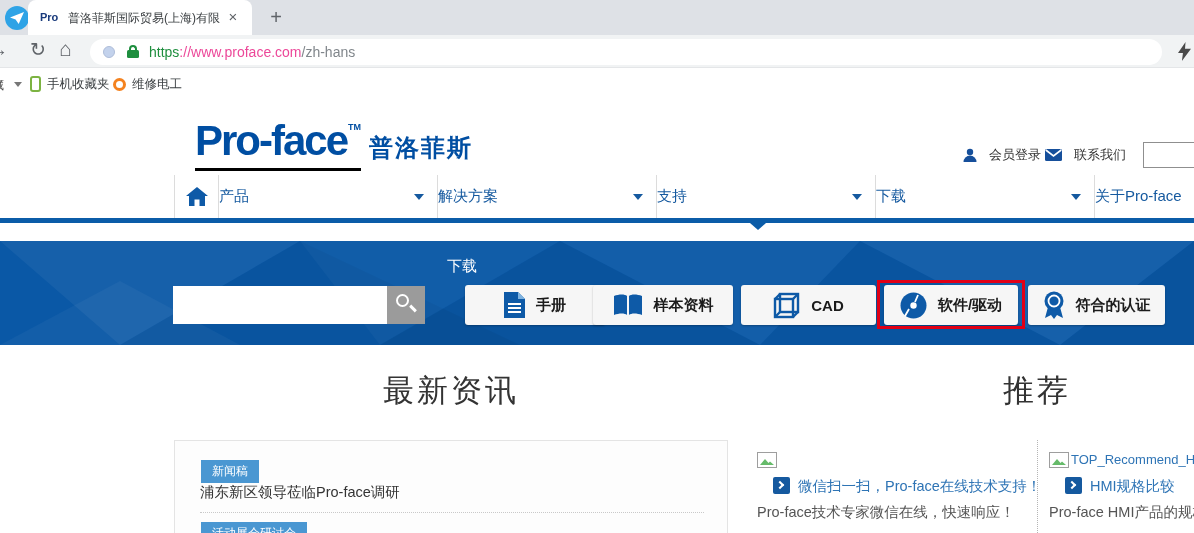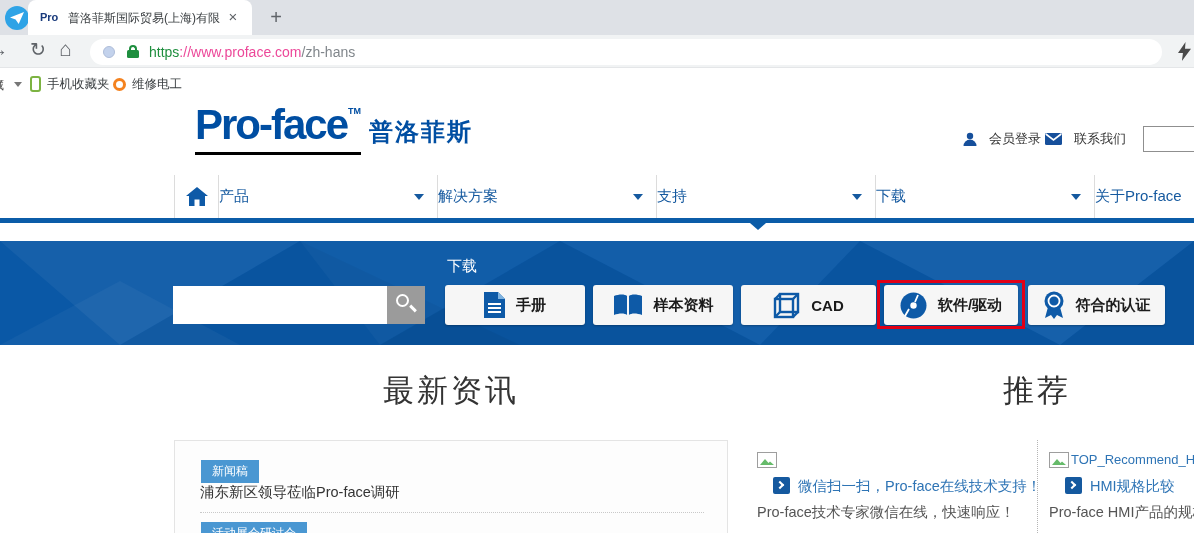--- a/index.html
+++ b/index.html
@@ -35,21 +35,21 @@
       clip-path:polygon(58% 0, 0 58%, 38% 58%, 30% 100%, 100% 36%, 54% 36%); }
 
   .bookmarksbar { position:absolute; left:0; top:68px; width:1194px; height:32px; background:#fff; }
   .bm-overflow { position:absolute; left:-8px; top:9px; font-size:12px; color:#444; }
   .bm-caret { position:absolute; left:14px; top:14px; width:0; height:0; border-left:4px solid transparent; border-right:4px solid transparent; border-top:5px solid #777; }
   .bm-item { position:absolute; top:6px; height:20px; display:flex; align-items:center; font-size:12.5px; color:#3c4043; }
   .bm-phone { width:11px; height:16px; border:2px solid #7cb342; border-radius:3px; margin-right:6px; }
   .bm-ring { width:13px; height:13px; border:3.5px solid #f4821f; border-radius:50%; margin-right:6px; }
 
   
-  .site-header { position:absolute; left:0; top:100px; width:1194px; height:75px; background:#fff; }
+  .site-header { position:absolute; left:0; top:116px; width:1194px; height:75px; background:#fff; }
   .logo { position:absolute; left:195px; top:2px; }
   .logo-row { display:flex; align-items:flex-start; }
   .logo-brand { font-size:42px; line-height:46px; font-weight:800; letter-spacing:-2px; color:#004ea2; }
   .logo-tm { font-size:9px; color:#004ea2; margin-top:4px; margin-left:1px; font-weight:bold; }
   .logo-cn { font-size:24px; font-weight:bold; color:#004ea2; margin:14px 0 0 8px; letter-spacing:2px; }
   .logo-rule { position:absolute; left:0; top:50px; width:166px; height:3px; background:#000; }
   .logo-byline { position:absolute; left:0; top:56px; font-size:16px; color:#000; white-space:nowrap; }
   .logo-byline .by { font-weight:bold; }
   .logo-byline .schneider { font-weight:800; }
   .logo-byline .electric { font-weight:normal; letter-spacing:3px; font-size:14px; }
@@ -209,21 +209,21 @@
       <polygon points="1060,104 1194,0 1194,104" fill="#000000" opacity="0.05"></polygon>
       <polygon points="0,104 120,40 240,104" fill="#ffffff" opacity="0.04"></polygon>
     </svg>
     <input class="hero-search" type="text" style="">
     <button class="hero-search-btn">
       <span class="mag"></span>
       <span class="mag-handle"></span>
     </button>
     <div class="hero-dl-label">下载</div>
 
-    <div class="hero-btn" style="left:445px;width:140px;">
+    <div class="hero-btn" style="left:465px;width:140px;">
       <svg width="21" height="26" viewBox="0 0 21 26">
         <path d="M0 0 H14 L21 7 V26 H0 Z" fill="#0e5aa7"></path>
         <path d="M14 0 L14 7 L21 7 Z" fill="#7fb3e0"></path>
         <rect x="4" y="11" width="13" height="2" fill="#fff"></rect>
           <rect x="4" y="15" width="13" height="2" fill="#fff"></rect>
           <rect x="4" y="19" width="13" height="2" fill="#fff"></rect>
       </svg>
       <span>手册</span>
     </div>
 

